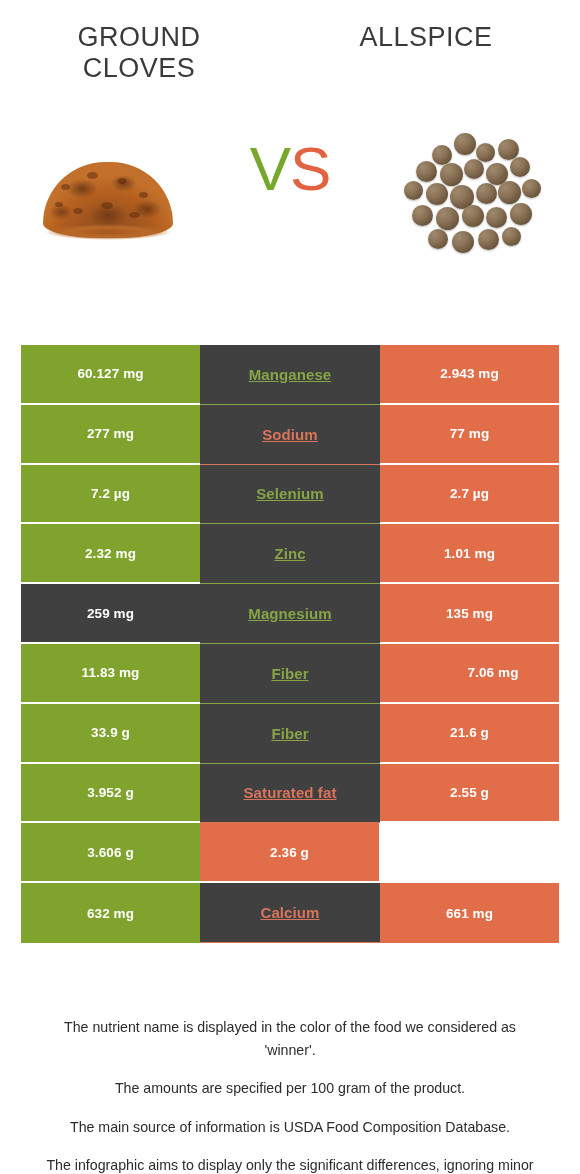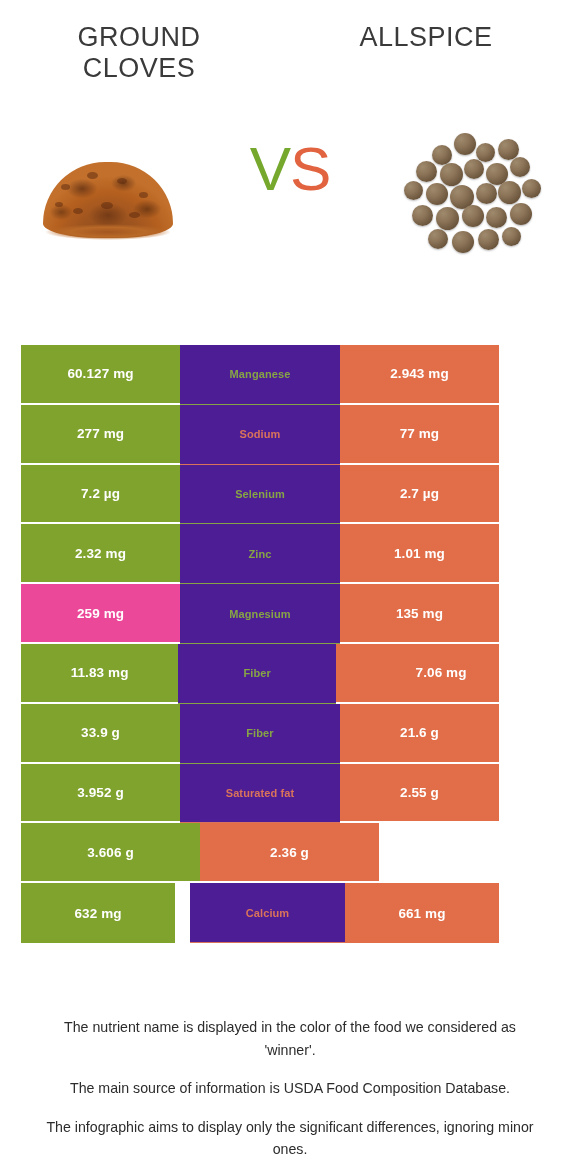--- a/index.html
+++ b/index.html
@@ -127,42 +127,43 @@
 
   
   .table {
     position: absolute;
     left: 21px;
     top: 345px;
     width: 538px;
   }
   .row {
     display: flex;
-    width: 478px;
+    width: 558px;
     height: 59.8px;
     margin-bottom: 0;
   }
   .cell {
     display: flex;
     align-items: center;
     justify-content: center;
     font-size: 13.5px;
     font-weight: 600;
     letter-spacing: 0.1px;
   }
   .cell-left {
     width: 179px;
     color: #ffffff;
     border-bottom: 2px solid #ffffff;
   }
   .cell-mid {
     width: 180px;
-    background: #4c1d95;
-    font-size: 11px;
+    background: #404040;
+    font-size: 15px;
     font-weight: 700;
+    text-decoration: underline;
   }
   .cell-right {
     width: 179px;
     color: #ffffff;
     border-bottom: 2px solid #ffffff;
   }
   .row:last-child .cell-left,
   .row:last-child .cell-right { border-bottom: none; }
 
   
@@ -258,21 +259,21 @@
       <div class="cell cell-left" style="background: rgb(127, 163, 44);">7.2 µg</div>
       <div class="cell cell-mid" style="color: rgb(135, 164, 69); border-bottom: 1px solid rgb(135, 164, 69);">Selenium</div>
       <div class="cell cell-right" style="background: rgb(225, 110, 73);">2.7 µg</div>
     </div>
     <div class="row">
       <div class="cell cell-left" style="background: rgb(127, 163, 44);">2.32 mg</div>
       <div class="cell cell-mid" style="color: rgb(135, 164, 69); border-bottom: 1px solid rgb(135, 164, 69);">Zinc</div>
       <div class="cell cell-right" style="background: rgb(225, 110, 73);">1.01 mg</div>
     </div>
     <div class="row">
-      <div class="cell cell-left" style="background: #ec4899; text-align: center;">259 mg</div>
+      <div class="cell cell-left" style="background: #404040; text-align: center;">259 mg</div>
       <div class="cell cell-mid" style="color: rgb(135, 164, 69); border-bottom: 1px solid rgb(135, 164, 69);">Magnesium</div>
       <div class="cell cell-right" style="background: rgb(225, 110, 73);">135 mg</div>
     </div>
     <div class="row">
       <div class="cell cell-left" style="background: rgb(127, 163, 44);">11.83 mg</div>
       <div class="cell cell-mid" style="color: rgb(135, 164, 69); border-bottom: 1px solid rgb(135, 164, 69);">Fiber</div>
       <div class="cell cell-right" style="background: rgb(225, 110, 73); padding-left: 47px;">7.06 mg</div>
     </div>
     <div class="row">
       <div class="cell cell-left" style="background: rgb(127, 163, 44);">33.9 g</div>
@@ -283,22 +284,23 @@
       <div class="cell cell-left" style="background: rgb(127, 163, 44);">3.952 g</div>
       <div class="cell cell-mid" style="color: rgb(217, 115, 90); border-bottom: 1px solid rgb(217, 115, 90);">Saturated fat</div>
       <div class="cell cell-right" style="background: rgb(225, 110, 73);">2.55 g</div>
     </div>
     <div class="row">
       <div class="cell cell-left" style="background: rgb(127, 163, 44);">3.606 g</div>
       <div class="cell cell-right" style="background: rgb(225, 110, 73);">2.36 g</div>
     </div>
     <div class="row">
       <div class="cell cell-left" style="background: rgb(127, 163, 44);">632 mg</div>
-      <div class="cell cell-mid" style="color: rgb(217, 115, 90); border-bottom: 1px solid rgb(217, 115, 90); margin-left: 15px;">Calcium</div>
+      <div class="cell cell-mid" style="color: rgb(217, 115, 90); border-bottom: 1px solid rgb(217, 115, 90);">Calcium</div>
       <div class="cell cell-right" style="background: rgb(225, 110, 73);">661 mg</div>
     </div>
   </div>
 
 <div class="footer">
   <p>The nutrient name is displayed in the color of the food we considered as 'winner'.</p>
+  <p>The amounts are specified per 100 gram of the product.</p>
   <p>The main source of information is USDA Food Composition Database.</p>
   <p>The infographic aims to display only the significant differences, ignoring minor ones.</p>
 </div>
 
 </body></html>

